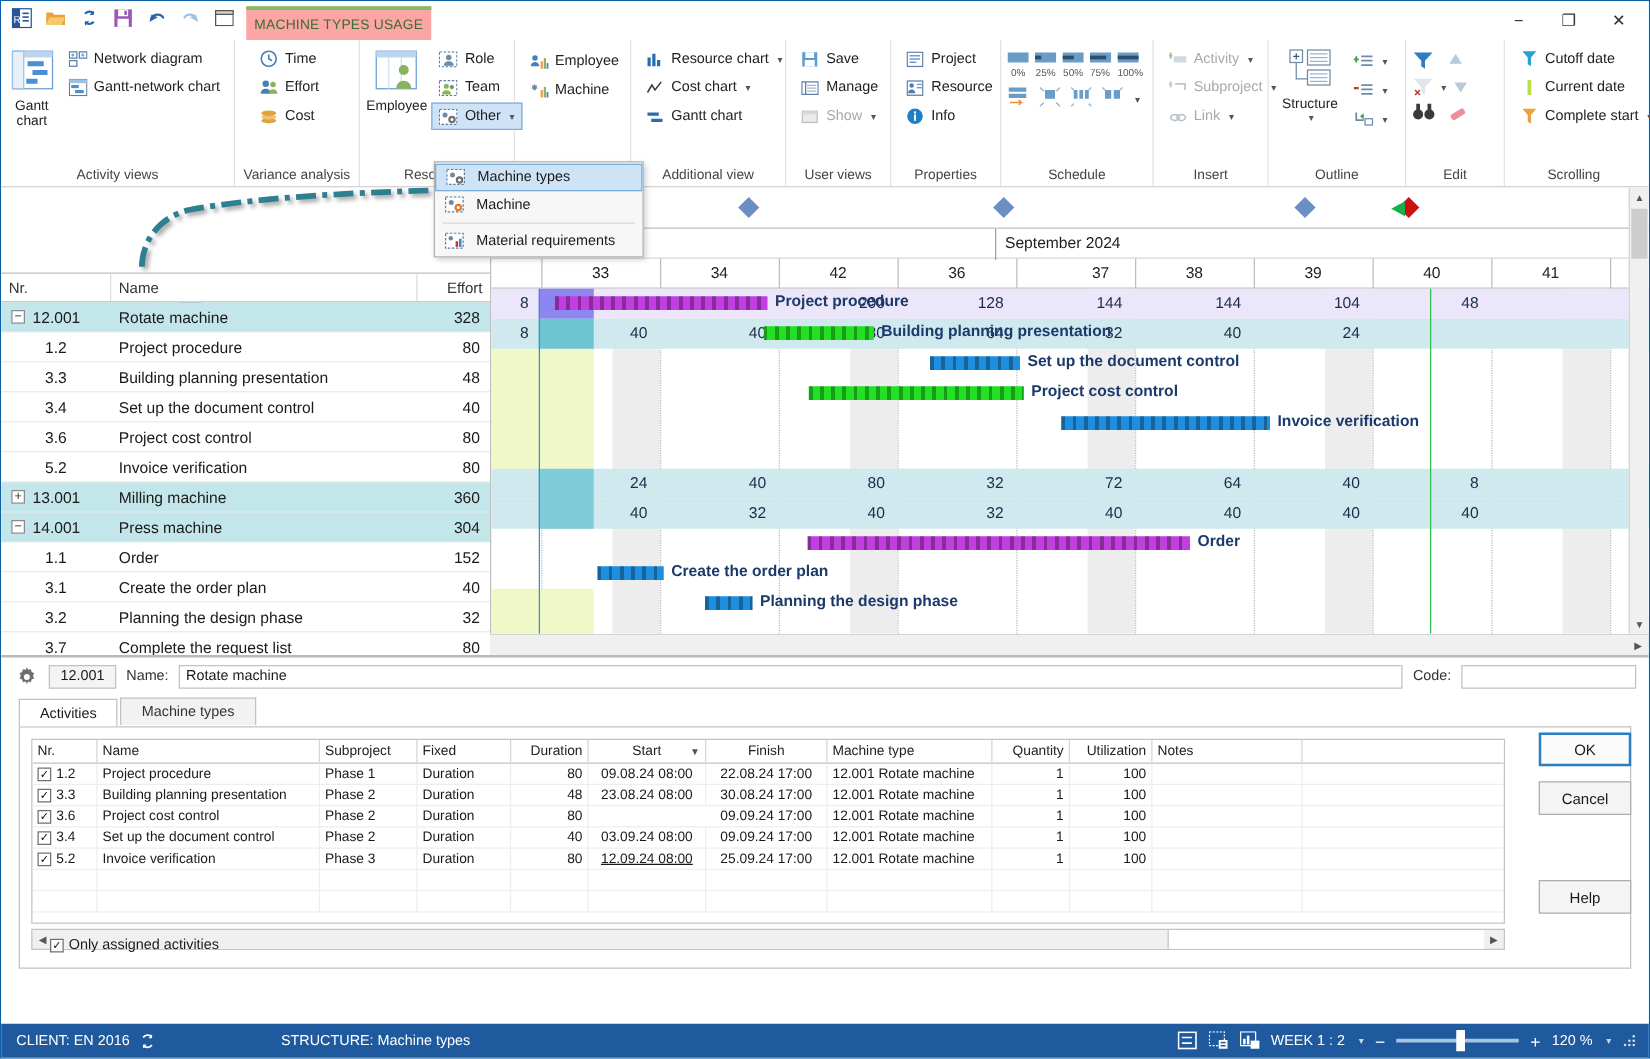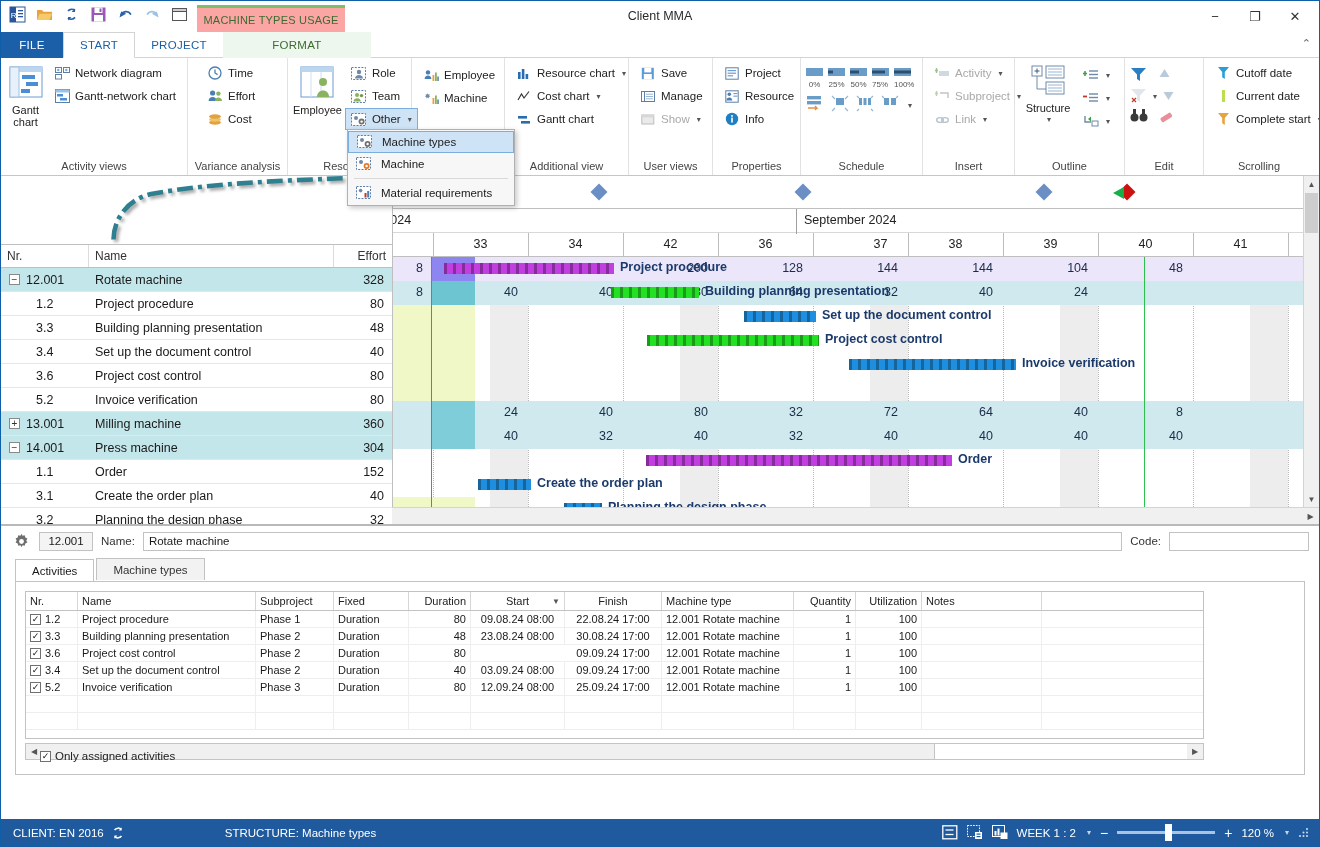--- a/index.html
+++ b/index.html
@@ -259,38 +259,28 @@
       <div class="qicon">
         <svg width="15" height="13" viewBox="0 0 15 13">
             <rect x="0.5" y="0.5" width="14" height="12" fill="#fff" stroke="#555"></rect>
             <rect x="0.5" y="0.5" width="14" height="3" fill="#cfcfcf" stroke="#555"></rect>
           </svg>
       </div>
       <div class="qicon" style="font-size:9px;color:#444;">▾</div>
     </div>
 
     <div class="ctxtab">MACHINE TYPES USAGE</div>
-    <div class="apptitle">Client MMA</div>
 
     <div class="wincontrols">
       <div>−</div>
       <div>❐</div>
       <div>✕</div>
     </div>
   </div>
 
-  <div class="tabrow">
-    <div class="tabs">
-      <div class="tab file">FILE</div>
-      <div class="tab active">START</div>
-      <div class="tab">PROJECT</div>
-      <div class="tab ctx">FORMAT</div>
-    </div>
-    <div class="collapse-ribbon">⌃</div>
-  </div>
 
   <div class="ribbon">
 
     <div class="rgroup" style="width:187px;">
       <div class="rgbody">
         <div class="bigbtn">
           <span class="glyph">
             <svg width="36" height="34" viewBox="0 0 36 34">
                 <rect x="2" y="2" width="32" height="30" fill="#fff" stroke="#6b9bd2"></rect>
                 <rect x="2" y="2" width="32" height="5" fill="#bcd6ef"></rect>
@@ -1202,21 +1192,21 @@
             </div>
             <div class="grow2">
               <div class="gc" style="width: 52px; flex: 0 0 52px; justify-content: flex-start;">
                 <span class="chk">✓</span>
                 <span>5.2</span>
               </div>
               <div class="gc" style="width: 178px; flex: 0 0 178px; justify-content: flex-start;">Invoice verification</div>
               <div class="gc" style="width: 78px; flex: 0 0 78px; justify-content: flex-start;">Phase 3</div>
               <div class="gc" style="width: 75px; flex: 0 0 75px; justify-content: flex-start;">Duration</div>
               <div class="gc" style="width: 62px; flex: 0 0 62px; justify-content: flex-end;">80</div>
-              <div class="gc" style="width: 94px; flex: 0 0 94px; justify-content: center;">12.09.24 08:00</div>
+              <div class="gc" style="width: 94px; flex: 0 0 94px; justify-content: center; text-decoration: underline;">12.09.24 08:00</div>
               <div class="gc" style="width: 97px; flex: 0 0 97px; justify-content: center;">25.09.24 17:00</div>
               <div class="gc" style="width: 132px; flex: 0 0 132px; justify-content: flex-start;">12.001 Rotate machine</div>
               <div class="gc" style="width: 62px; flex: 0 0 62px; justify-content: flex-end;">1</div>
               <div class="gc" style="width: 66px; flex: 0 0 66px; justify-content: flex-end;">100</div>
               <div class="gc" style="width: 120px; flex: 0 0 120px; justify-content: flex-start;"></div>
             </div>
             <div class="grow2">
               <div class="gc" style="width: 52px; flex: 0 0 52px;"></div>
               <div class="gc" style="width: 178px; flex: 0 0 178px;"></div>
               <div class="gc" style="width: 78px; flex: 0 0 78px;"></div>
@@ -1250,20 +1240,25 @@
             <div class="thumb2"></div>
           </div>
         <div class="arrow">▶</div>
       </div>
       <div class="onlyassigned">
         <span class="chk">✓</span>
         <span>Only assigned activities</span>
       </div>
     </div>
 
+    <div class="btncol">
+      <div class="dbtn primary">OK</div>
+      <div class="dbtn">Cancel</div>
+      <div class="dbtn help">Help</div>
+    </div>
   </div>
 
   <div class="status">
     <div class="seg s1">
       <span>CLIENT: EN 2016</span>
       <span class="sicon">
         <svg width="14" height="14" viewBox="0 0 14 14">
             <path d="M10.5 3.5A4.6 4.6 0 003.5 4" stroke="#fff" stroke-width="1.5" fill="none"></path>
             <path d="M3.5 10.5a4.6 4.6 0 007-.5" stroke="#fff" stroke-width="1.5" fill="none"></path>
             <path d="M10.5 1.3v3.2H7.7z" fill="#fff"></path>

